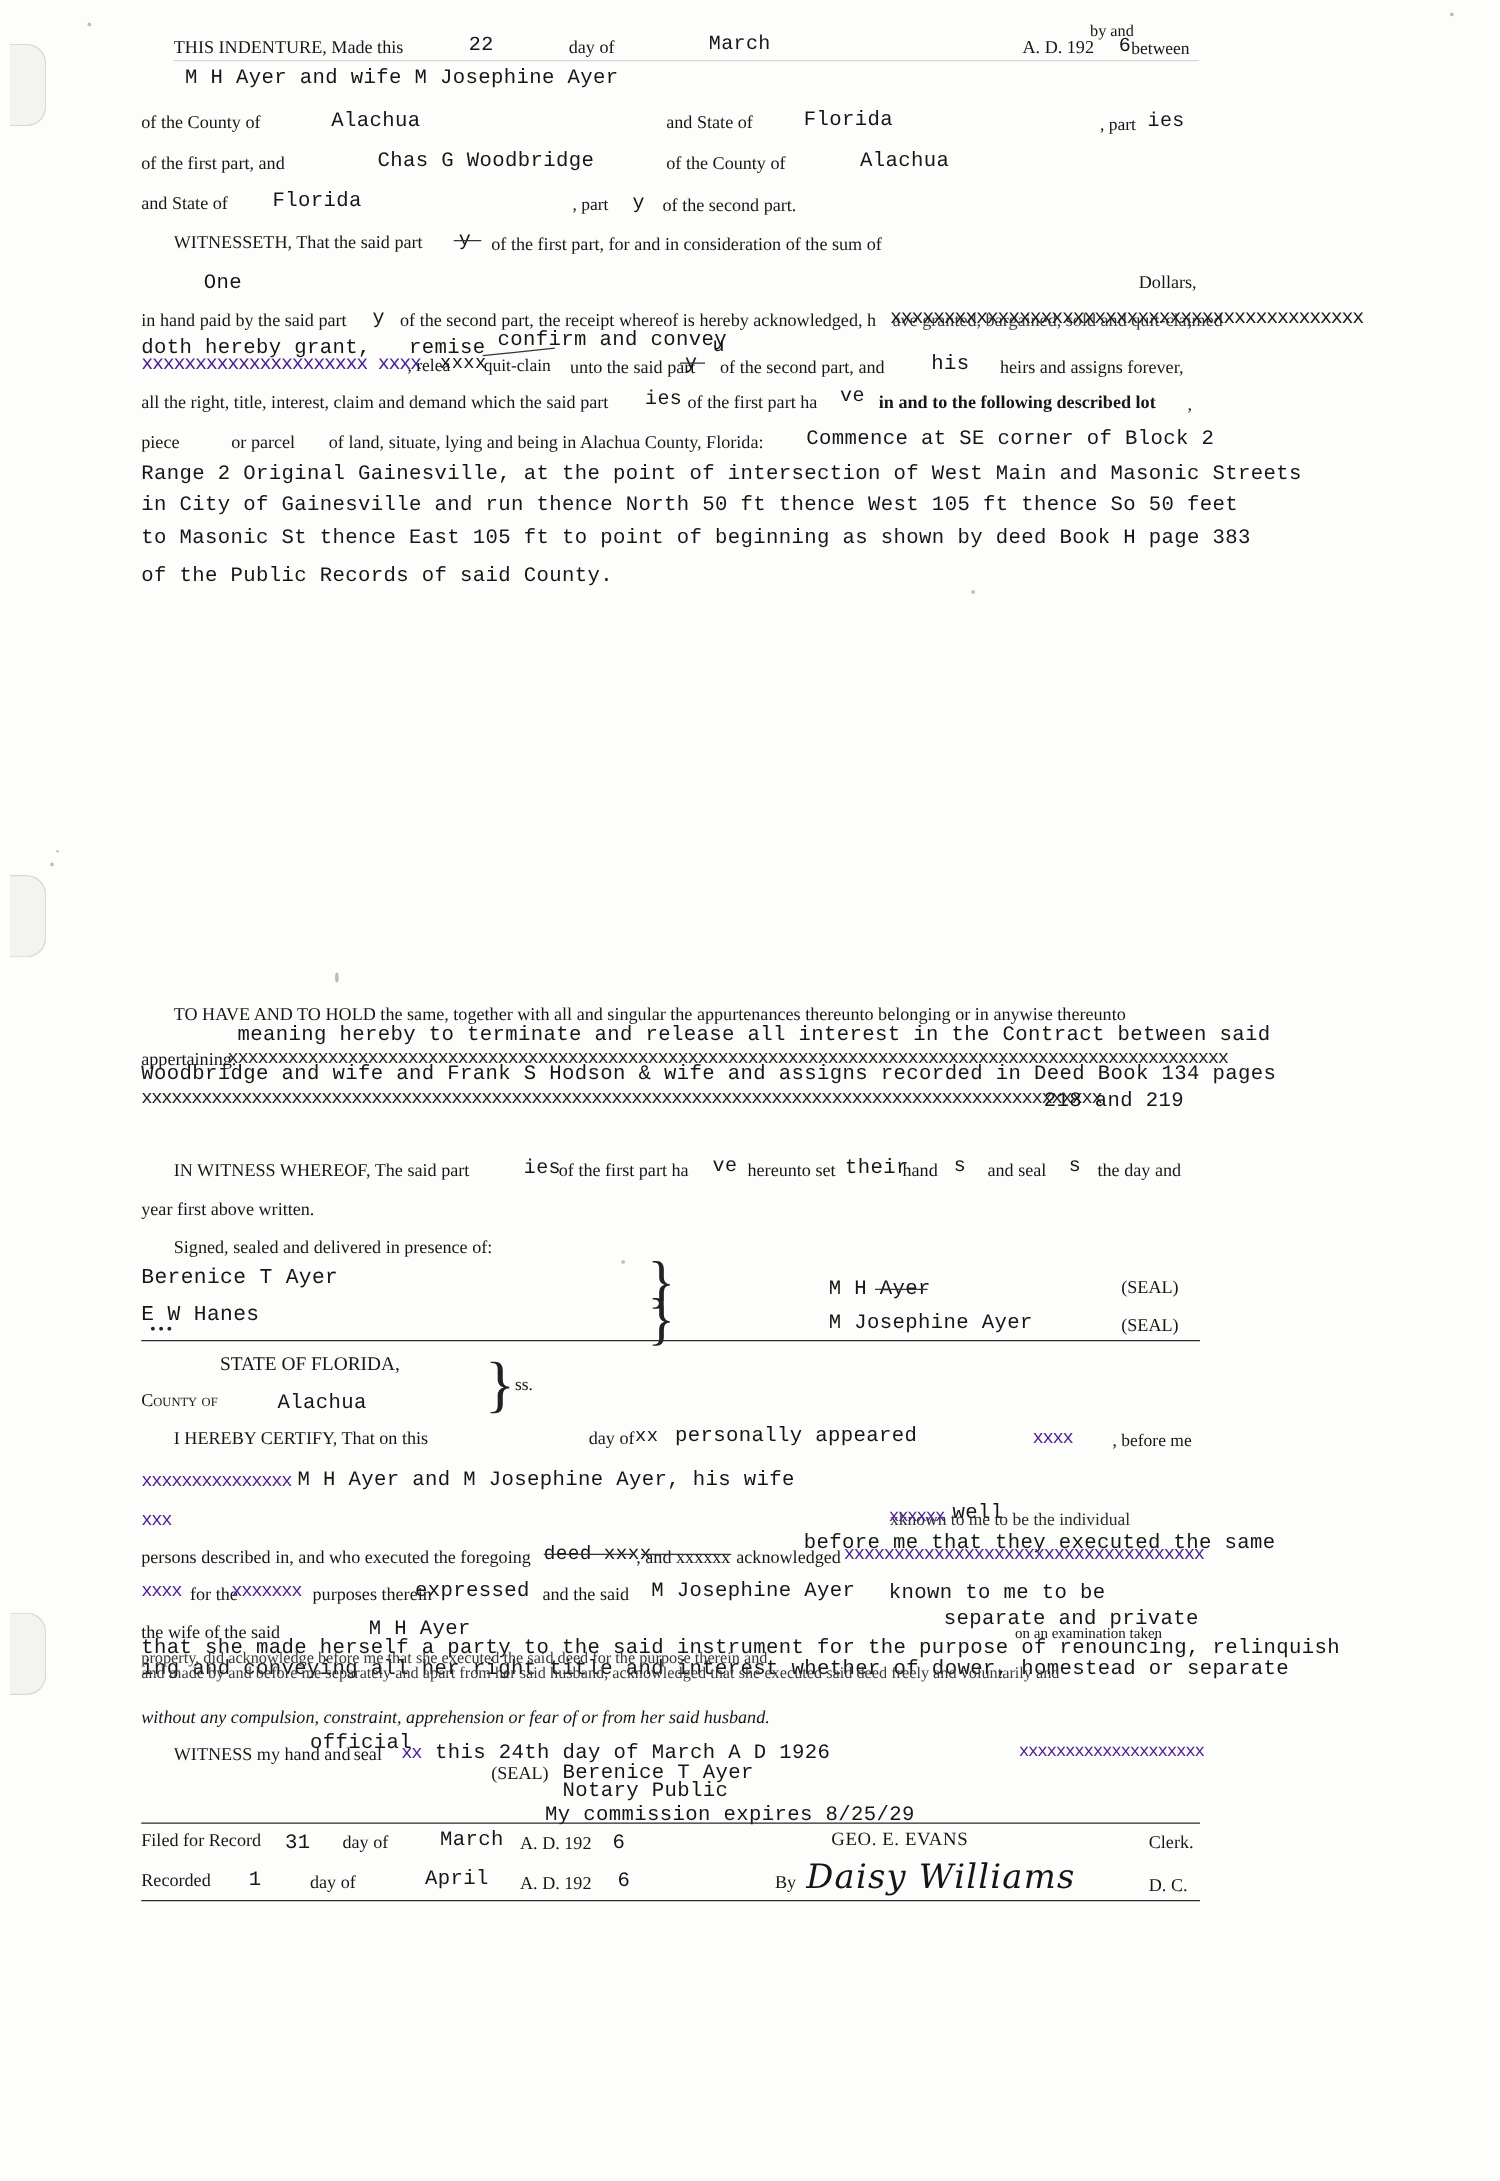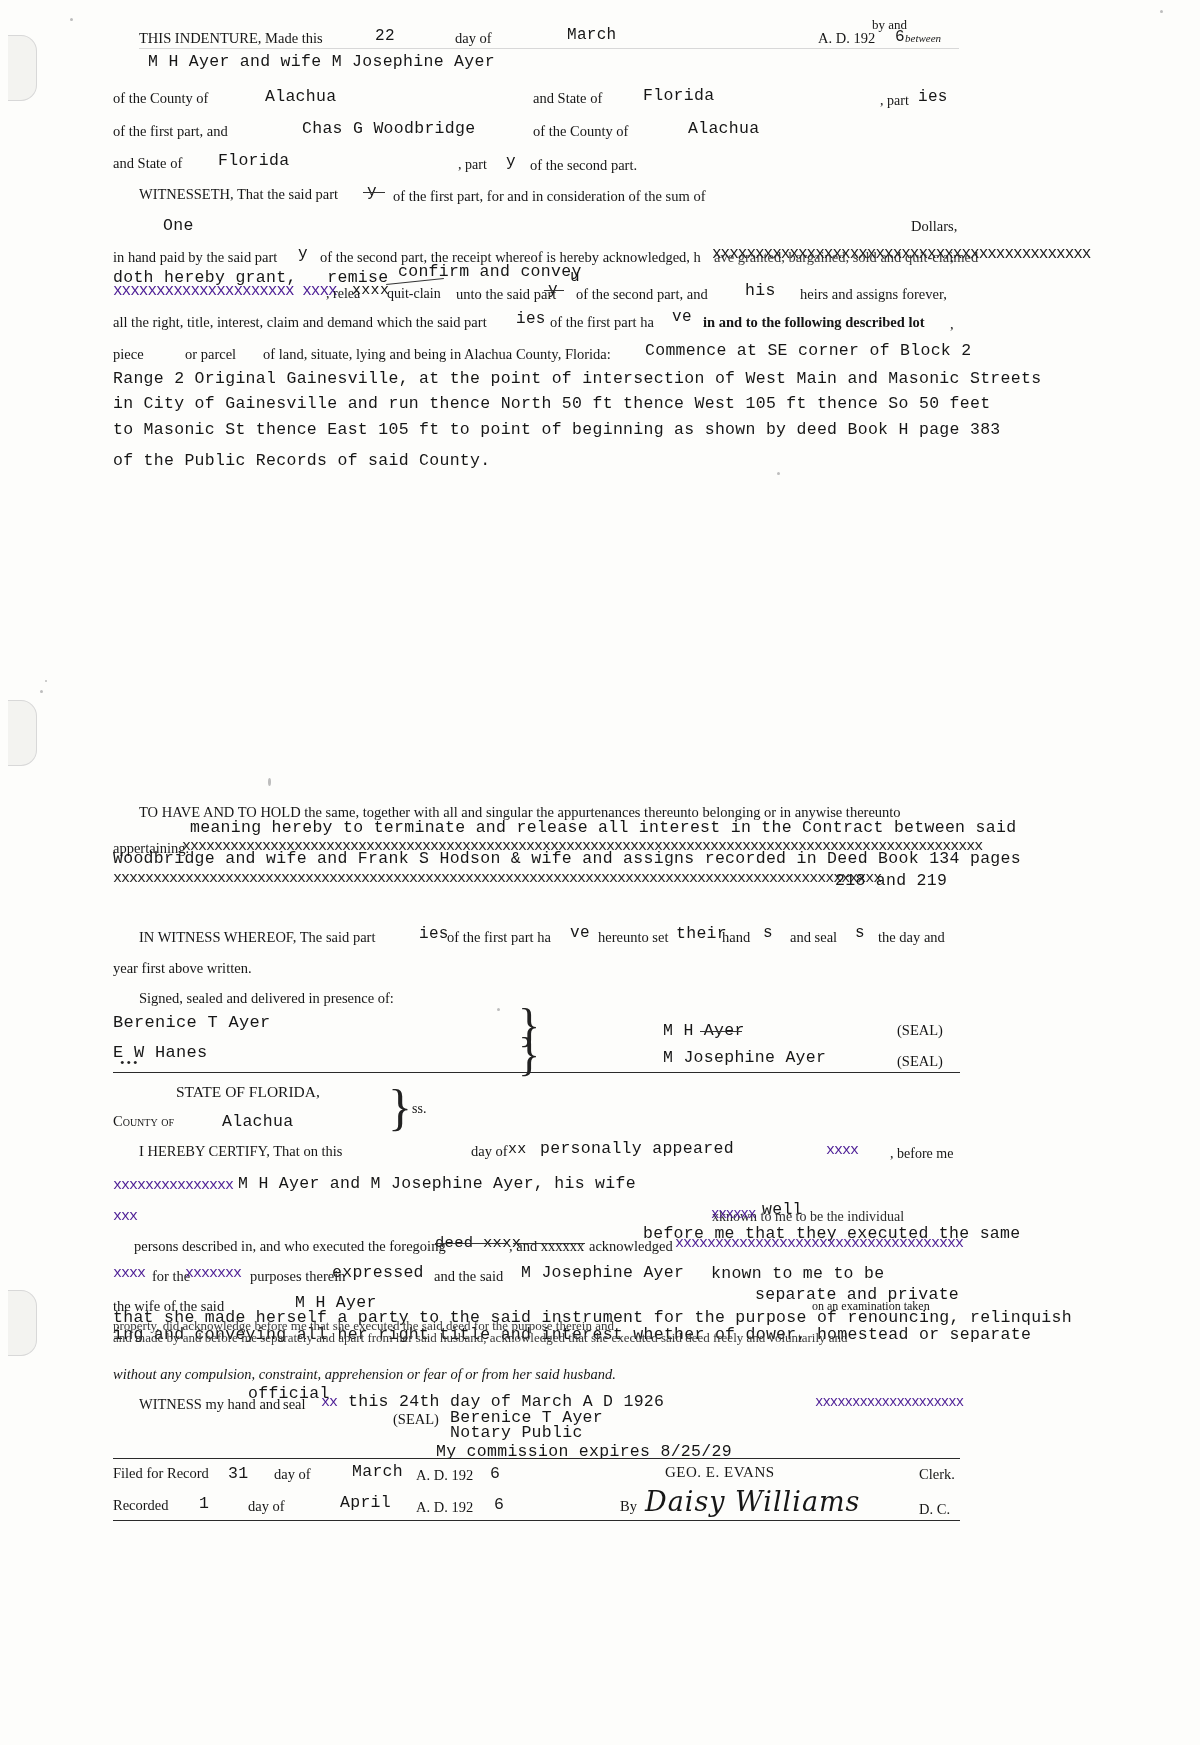--- a/index.html
+++ b/index.html
@@ -56,21 +56,21 @@
   <div class="speck" style="left:268px;top:778px;width:3px;height:8px;"></div>
   <div class="speck" style="left:497px;top:1008px;width:3px;height:3px;"></div>
 
   <div class="pr serif ink" style="left:139px;top:30px;font-size:14.5px;">THIS INDENTURE, Made this</div>
   <div class="pr type ink" style="left:375px;top:27px;font-size:16px;">22</div>
   <div class="pr serif ink" style="left:455px;top:30px;font-size:14.5px;">day of</div>
   <div class="pr type ink" style="left:567px;top:26px;font-size:16px;">March</div>
   <div class="pr serif ink" style="left:818px;top:30px;font-size:14.5px;">A. D. 192</div>
   <div class="pr type ink" style="left:895px;top:28px;font-size:16px;">6</div>
   <div class="pr serif ink" style="left:872px;top:17px;font-size:13px;">by and</div>
-  <div class="pr serif ink" style="left:905px;top:32px;font-size:11px;font-style:italic;">between</div>
+  <div class="pr serif ink" style="left:905px;top:32px;font-size:14px;">between</div>
   <div class="line" style="left:139px;top:48px;width:820px;height:1px;background:#d8d8d8;"></div>
 
   <div class="pr type ink" style="left:148px;top:52px;font-size:16.5px;">M H Ayer and wife M Josephine Ayer</div>
 
   <div class="pr serif ink" style="left:113px;top:90px;font-size:14.5px;">of the County of</div>
   <div class="pr type ink" style="left:265px;top:87px;font-size:16.5px;">Alachua</div>
   <div class="pr serif ink" style="left:533px;top:90px;font-size:14.5px;">and State of</div>
   <div class="pr type ink" style="left:643px;top:86px;font-size:16.5px;">Florida</div>
   <div class="pr serif ink" style="left:880px;top:93px;font-size:14px;">, part</div>
   <div class="pr type ink" style="left:918px;top:88px;font-size:16px;">ies</div>
@@ -187,21 +187,21 @@
 
   <div class="pr xout" style="left:113px;top:1177px;font-size:15px;">xxxxxxxxxxxxxxx</div>
   <div class="pr type ink" style="left:238px;top:1174px;font-size:16.5px;">M H Ayer and M Josephine Ayer, his wife</div>
 
   <div class="pr xout" style="left:113px;top:1208px;font-size:15px;">xxx</div>
   <div class="pr type ink" style="left:762px;top:1200px;font-size:16.5px;">well</div>
   <div class="pr serif" style="left:712px;top:1209px;font-size:14px;color:#2c2c2c;">xknown to me to be the individual</div>
   <div class="pr xout" style="left:711px;top:1206px;font-size:14px;">xxxxxx</div>
   <div class="pr type ink" style="left:643px;top:1224px;font-size:16.5px;">before me that they executed the same</div>
 
-  <div class="pr serif ink" style="left:113px;top:1238px;font-size:14.5px;margin-left:21px;">persons described in, and who executed the foregoing</div>
+  <div class="pr serif ink" style="left:113px;top:1238px;font-size:14.5px;">persons described in, and who executed the foregoing</div>
   <div class="pr type ink" style="left:435px;top:1234px;font-size:15.5px;">deed xxxx</div>
   <div class="line" style="left:435px;top:1243px;width:72px;background:#333;"></div>
   <div class="pr serif ink" style="left:509px;top:1238px;font-size:14.5px;">, and xxxxxx</div>
   <div class="line" style="left:513px;top:1243px;width:72px;background:#333;"></div>
   <div class="pr serif ink" style="left:589px;top:1238px;font-size:14.5px;">acknowledged</div>
   <div class="pr xout" style="left:675px;top:1235px;font-size:15px;">xxxxxxxxxxxxxxxxxxxxxxxxxxxxxxxxxxxx</div>
 
   <div class="pr xout" style="left:113px;top:1265px;font-size:15px;">xxxx</div>
   <div class="pr serif ink" style="left:152px;top:1268px;font-size:14.5px;">for the</div>
   <div class="pr xout" style="left:185px;top:1265px;font-size:15px;">xxxxxxx</div>

